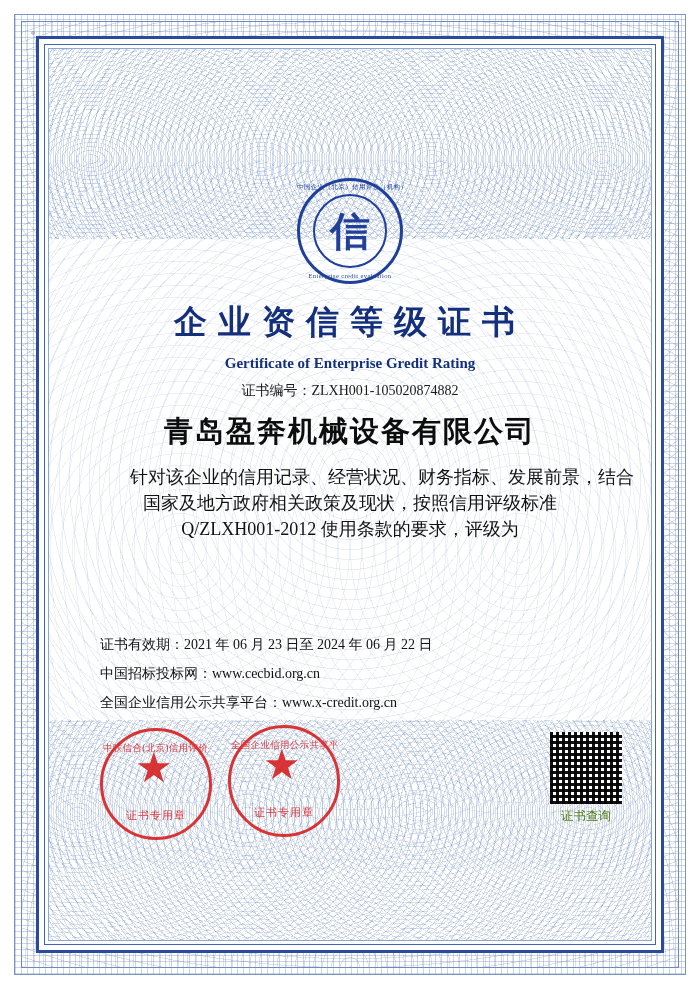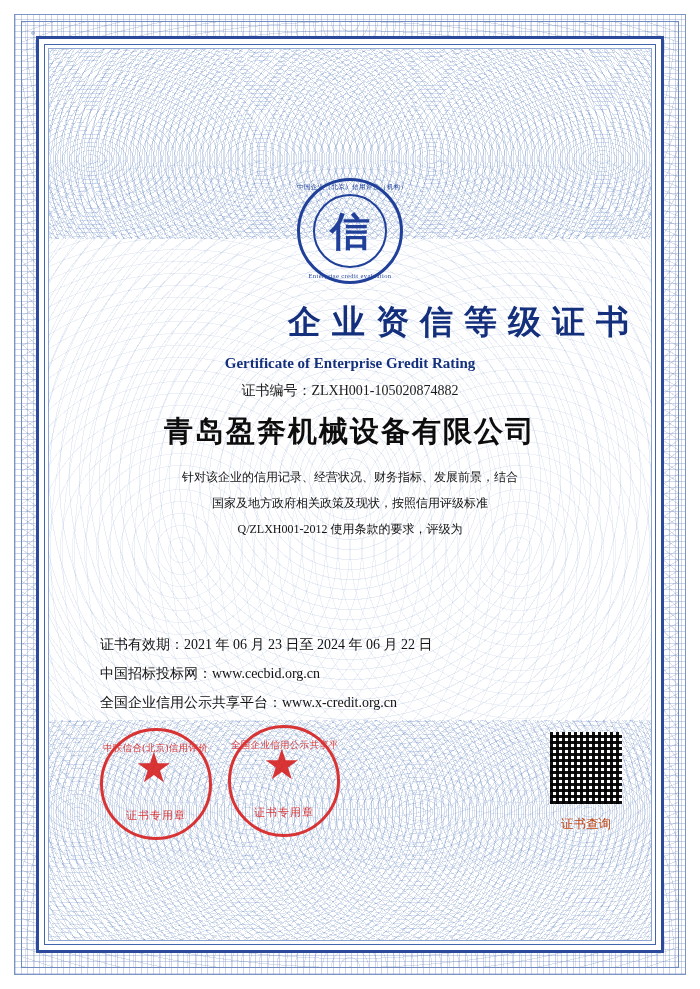--- a/index.html
+++ b/index.html
@@ -166,21 +166,20 @@
 
   .title-cn {
     position: absolute;
     left: 0; right: 0;
     top: 240px;
     font-size: 33px;
     font-weight: bold;
     color: #14307d;
     letter-spacing: 11px;
     font-family: "Liberation Serif", serif;
-    text-align: right;
   }
   .title-en {
     position: absolute;
     left: 0; right: 0;
     top: 295px;
     font-size: 15px;
     font-weight: bold;
     color: #14307d;
     font-family: "Liberation Serif", serif;
   }
@@ -199,21 +198,21 @@
     font-size: 29px;
     font-weight: bold;
     color: #0d0d0d;
     letter-spacing: 2px;
     font-family: "Liberation Serif", serif;
   }
   .body-para {
     position: absolute;
     left: 70px; right: 70px;
     top: 404px;
-    font-size: 12px;
+    font-size: 18px;
     color: #111111;
     line-height: 26px;
     font-family: "Liberation Serif", serif;
   }
   .body-para div { white-space: nowrap; }
 
   .grade {
     position: absolute;
     left: 0; right: 0;
     top: 480px;
@@ -295,23 +294,23 @@
   .qr {
     width: 72px;
     height: 72px;
     background-color: #ffffff;
     background-image:
       repeating-linear-gradient(90deg, #111 0 3px, #fff 3px 6px),
       repeating-linear-gradient(0deg, #111 0 3px, #fff 3px 6px);
     background-blend-mode: multiply;
   }
   .qr-caption {
-    margin-top: 12px;
+    margin-top: 4px;
     font-size: 12.5px;
-    color: #c2410c;
+    color: #4d7c0f;
     font-family: "Liberation Serif", serif;
   }
 
   .issuer {
     position: absolute;
     left: 0; right: 0;
     top: 794px;
     font-size: 13.5px;
     color: #111111;
     font-family: "Liberation Serif", serif;

